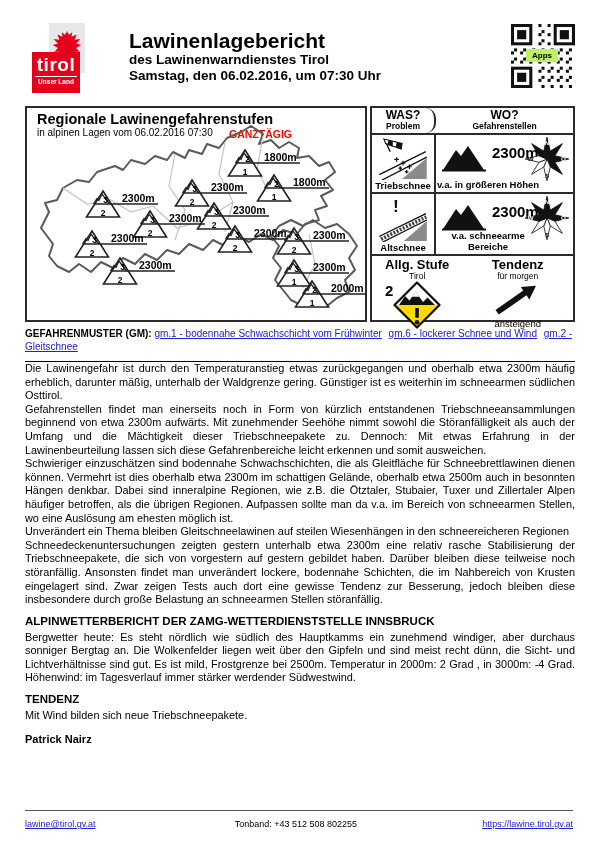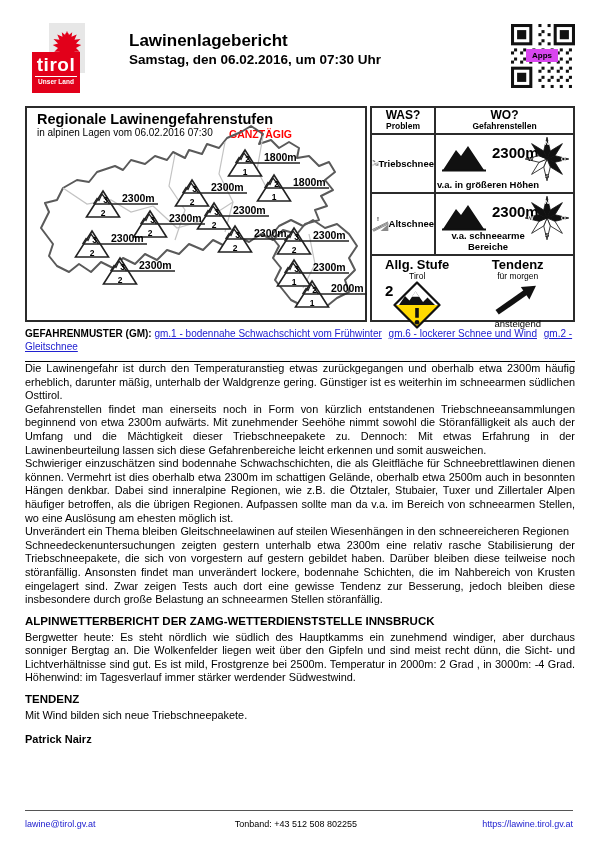--- a/index.html
+++ b/index.html
@@ -9,44 +9,44 @@
   .header{display:flex;align-items:flex-start;padding:22px 25px 0 25px;height:80px;}
   .logo{position:relative;width:82px;height:74px;flex:none;}
   .logo-eagle-box{position:absolute;left:24px;top:1px;width:36px;height:50px;background:#e7e7e7;
         display:flex;align-items:center;justify-content:center;}
   .logo-red-box{position:absolute;left:7px;top:30px;width:48px;height:41px;background:#e2001a;
         color:#fff;text-align:center;box-sizing:border-box;padding-top:2px;}
   .logo-word{font-size:19px;font-weight:bold;letter-spacing:.5px;line-height:22px;
         border-bottom:1.5px solid #fff;display:inline-block;padding:0 2px;}
   .logo-sub{font-size:6.5px;font-weight:bold;display:block;margin-top:1px;}
   .title-block{margin-left:22px;padding-top:7px;}
-  .title-block h1{margin:0;font-size:17px;line-height:23px;}
+  .title-block h1{margin:0;font-size:21px;line-height:23px;}
   .title-sub{font-size:13.5px;font-weight:bold;line-height:16px;}
   .qr{margin-left:auto;position:relative;width:64px;height:66px;margin-top:2px;}
-  .qr-label{position:absolute;left:15px;top:25px;width:32px;height:13px;background:#d946ef;
+  .qr-label{position:absolute;left:15px;top:25px;width:32px;height:13px;background:#bef264;
         font-size:8px;font-weight:bold;text-align:center;line-height:13px;}
   
   .main{display:flex;margin:4px 25px 0 25px;gap:3px;height:216px;}
   .map-box{width:342px;flex:none;border:2px solid #2b2b2b;box-sizing:border-box;position:relative;}
   .map-title{font-size:14.5px;font-weight:bold;margin:3px 0 0 10px;line-height:16px;}
   .map-sub{font-size:10px;font-weight:normal;margin-left:10px;line-height:12px;}
   .map-badge{position:absolute;left:202px;top:20px;color:#f00;font-size:10.5px;font-weight:bold;}
   .map-svg{position:absolute;left:0;top:0;}
   .marker{position:absolute;}
   .marker text{font-family:"Liberation Sans",sans-serif;}
   
   .panel{flex:1;border:2px solid #2b2b2b;box-sizing:border-box;display:flex;flex-direction:column;}
   .panel-head{display:flex;border-bottom:2px solid #2b2b2b;flex:none;}
-  .ph-was{width:62px;flex:none;border-right:2px solid #2b2b2b;text-align:center;padding:1px 0 2px;}
+  .ph-was{width:62px;flex:none;border-right:2px solid #2b2b2b;text-align:center;padding:1px 0 2px;border-radius:10px;}
   .ph-wo{flex:1;text-align:center;padding:1px 0 2px;}
   .ph-t{font-size:12px;font-weight:bold;line-height:13px;}
   .ph-s{font-size:8.5px;font-weight:bold;line-height:9px;}
   .panel-row{display:flex;border-bottom:2px solid #2b2b2b;flex:none;}
   .row1{height:57px;} .row2{height:60px;}
-  .pr-was{width:62px;flex:none;border-right:2px solid #2b2b2b;display:flex;flex-direction:row;
+  .pr-was{width:62px;flex:none;border-right:2px solid #2b2b2b;display:flex;flex-direction:column;
         align-items:center;justify-content:flex-end;padding-bottom:1px;}
   .pr-was-label{font-size:9.5px;font-weight:bold;line-height:11px;}
   .pr-wo{flex:1;position:relative;}
   .mtn{position:absolute;left:6px;top:7px;}
   .elev{position:absolute;left:56px;top:9px;font-size:15px;font-weight:bold;}
   .rose{position:absolute;right:1px;top:1px;}
   .where{position:absolute;bottom:2px;left:0;width:76%;text-align:center;
         font-size:9.5px;font-weight:bold;}
   .panel-bottom{flex:1;display:flex;}
   .pb-left{width:45%;flex:none;text-align:center;padding-top:2px;position:relative;}
@@ -61,21 +61,21 @@
   .gm a{color:#2020cf;text-decoration:underline;cursor:pointer;margin-right:4px;}
   .headline{margin:8px 25px 0;font-size:13.5px;font-weight:bold;line-height:17px;}
   .rule{margin:8px 25px 0;border:0;border-top:1.5px solid #000;}
   .sections{margin:0 25px;}
   .sections h3{font-size:11.5px;margin:8px 0 3px;line-height:13px;}
   .sections p{font-size:10.9px;line-height:13.6px;margin:0;text-align:justify;}
   .author{margin:10px 25px 0;font-size:11px;font-weight:bold;}
   
   .footer{position:absolute;left:25px;right:27px;top:810px;border-top:1px solid #555;
         display:flex;align-items:baseline;padding-top:8px;font-size:9px;}
-  .footer a{color:#2020cf;cursor:pointer;}
+  .footer a{color:#2020cf;text-decoration:underline;cursor:pointer;}
   .f-mid{flex:1;text-align:center;color:#000;margin-left:14px;}
 </style>
 </head>
 <body>
 
 <div class="page">
 
   <div class="header">
     <div class="logo">
       <div class="logo-eagle-box">
@@ -84,20 +84,21 @@
           <circle cx="20" cy="8" r="2.4" fill="#e2001a"></circle>
         </svg>
       </div>
       <div class="logo-red-box">
         <span class="logo-word">tirol</span>
         <span class="logo-sub">Unser Land</span>
       </div>
     </div>
     <div class="title-block">
       <h1>Lawinenlagebericht</h1>
+      <div class="title-sub">des Lawinenwarndienstes Tirol</div>
       <div class="title-sub">Samstag, den 06.02.2016, um 07:30 Uhr</div>
     </div>
     <div class="qr">
       <svg id="qr-svg" width="64" height="64" viewBox="0 0 63 63">
           <rect x="27" y="0" width="3" height="3" fill="#111"></rect>
           <rect x="36" y="0" width="3" height="3" fill="#111"></rect>
           <rect x="30" y="6" width="3" height="3" fill="#111"></rect>
           <rect x="27" y="9" width="3" height="3" fill="#111"></rect>
           <rect x="36" y="9" width="3" height="3" fill="#111"></rect>
           <rect x="30" y="15" width="3" height="3" fill="#111"></rect>

